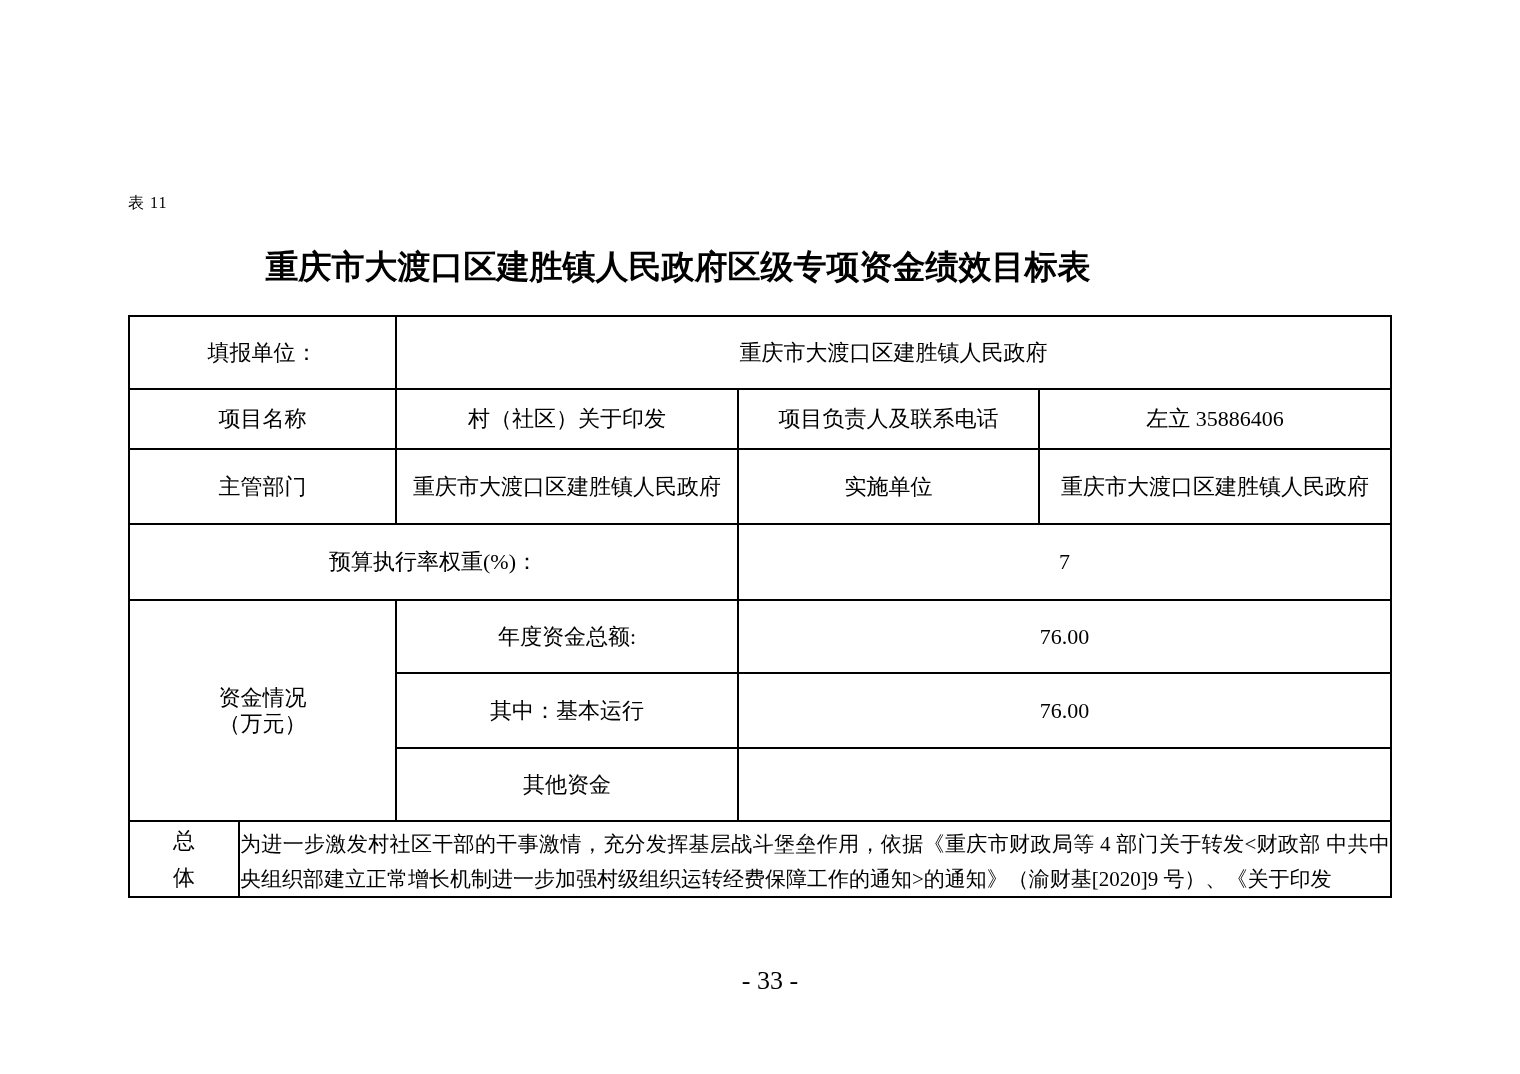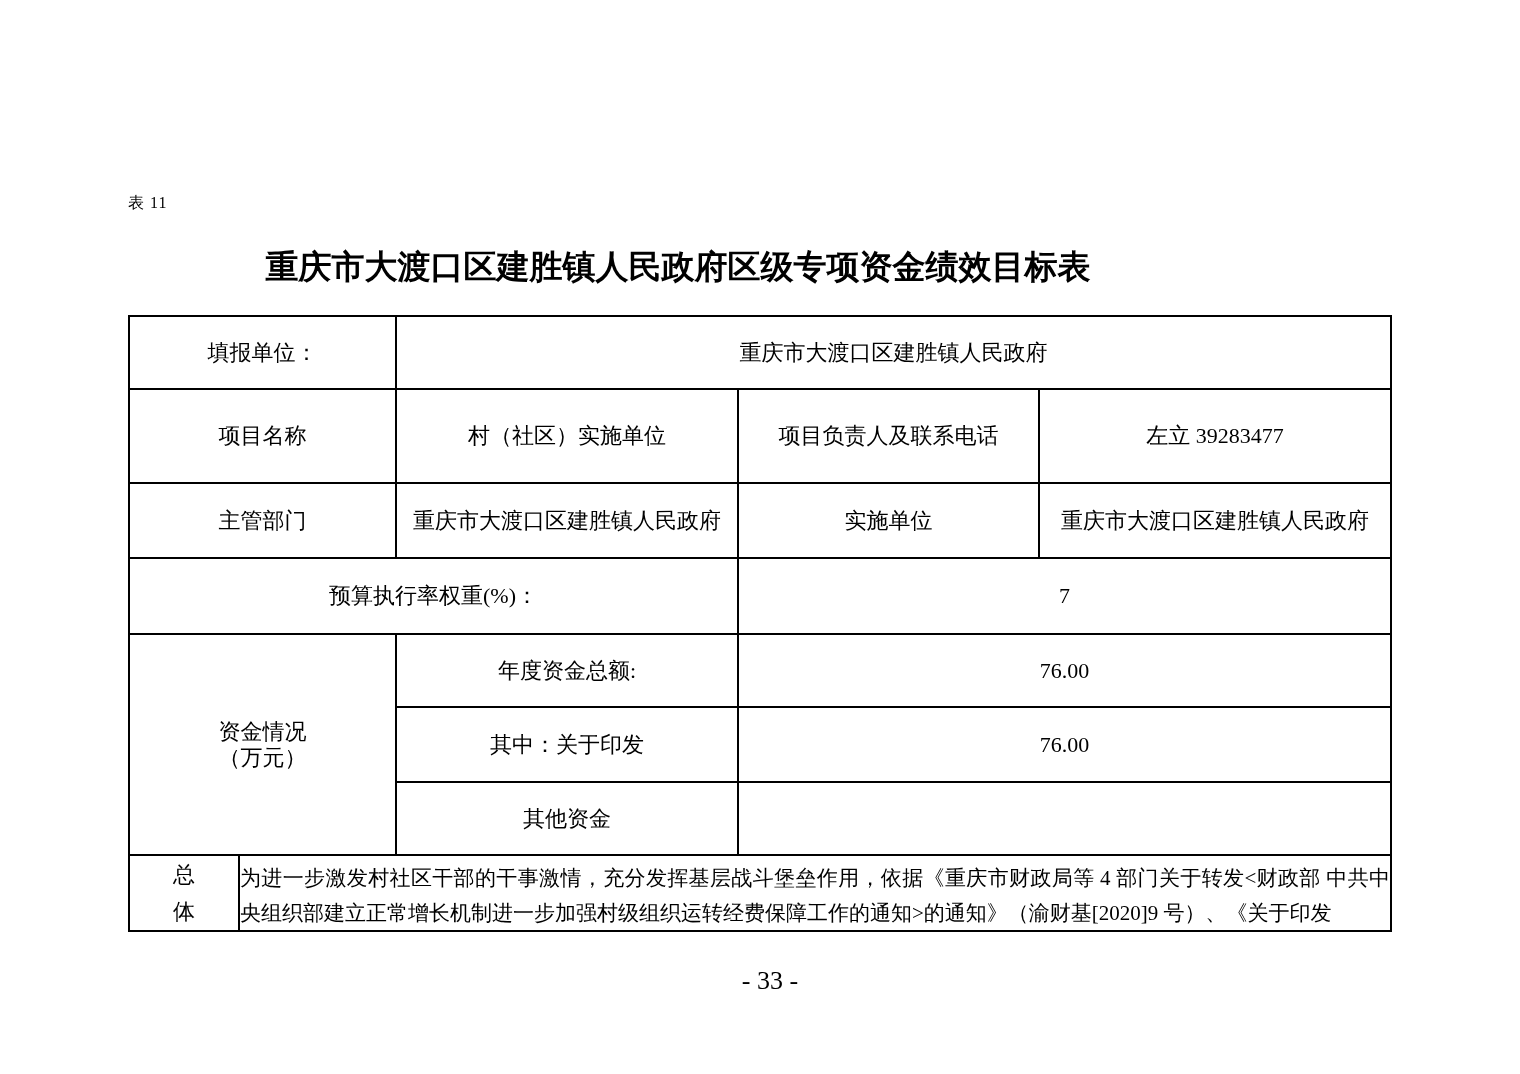--- a/index.html
+++ b/index.html
@@ -39,21 +39,21 @@
     border-radius: 8px;
   }
   table.perf td {
     border: 2px solid #000000;
     font-size: 22px;
     text-align: center;
     vertical-align: middle;
     padding: 0;
   }
   tr.r1 { height: 73px; }
-  tr.r2 { height: 94px; }
+  tr.r2 { height: 60px; }
   tr.r3 { height: 75px; }
   tr.r4 { height: 76px; }
   tr.r5 { height: 73px; }
   tr.r6 { height: 75px; }
   tr.r7 { height: 73px; }
   tr.r8 { height: 75px; }
   .preline { white-space: pre-line; }
   td.cell-left {
     text-align: left;
     padding-left: 3px;
@@ -100,42 +100,42 @@
     <col style="width:301px">
     <col style="width:352px">
   </colgroup>
   <tbody>
     <tr class="r1">
       <td colspan="2">填报单位：</td>
       <td colspan="3">重庆市大渡口区建胜镇人民政府</td>
     </tr>
     <tr class="r2">
       <td colspan="2">项目名称</td>
-      <td>村（社区）实施单位</td>
+      <td>村（社区）关于印发</td>
       <td>项目负责人及联系电话</td>
-      <td>左立 39283477</td>
+      <td>左立 35886406</td>
     </tr>
     <tr class="r3">
       <td colspan="2">主管部门</td>
       <td>重庆市大渡口区建胜镇人民政府</td>
       <td>实施单位</td>
       <td>重庆市大渡口区建胜镇人民政府</td>
     </tr>
     <tr class="r4">
       <td colspan="3">预算执行率权重(%)：</td>
       <td colspan="2">7</td>
     </tr>
     <tr class="r5">
       <td colspan="2" rowspan="3" class="preline funds-group">资金情况
 （万元）</td>
       <td class="cell-left">年度资金总额:</td>
       <td colspan="2" class="cell-right">76.00</td>
     </tr>
     <tr class="r6">
-      <td>其中：关于印发</td>
+      <td>其中：基本运行</td>
       <td colspan="2" class="cell-right">76.00</td>
     </tr>
     <tr class="r7">
       <td>其他资金</td>
       <td colspan="2" class="cell-right"></td>
     </tr>
     <tr class="r8">
       <td class="preline overall-label">总
 体</td>
       <td colspan="4" class="overall-text-cell">

